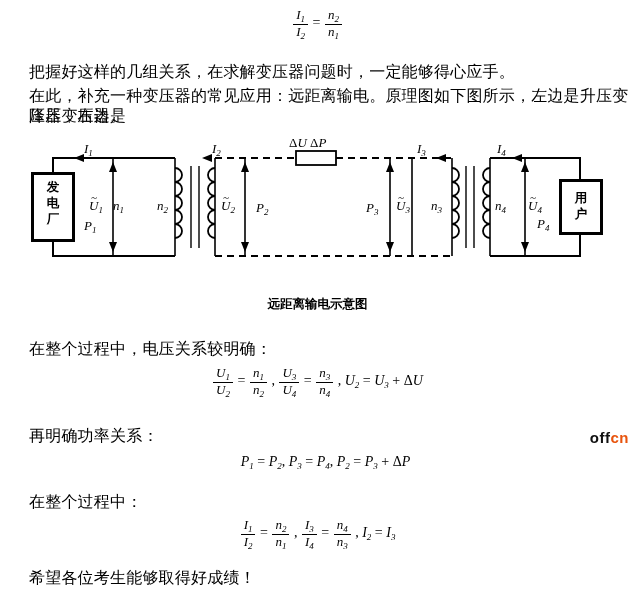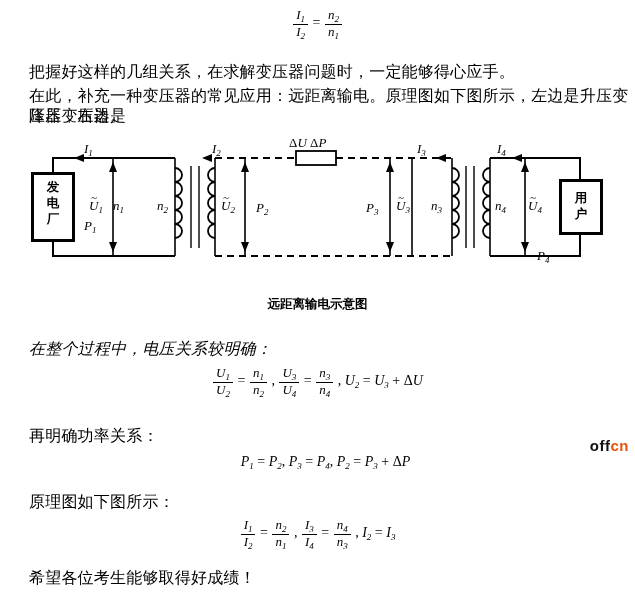--- a/index.html
+++ b/index.html
@@ -104,21 +104,21 @@
     font-family: "Liberation Serif", serif;
     font-style: italic;
     font-size: 13px;
     white-space: nowrap;
   }
 
   
   .brand {
     position: absolute;
     right: 6px;
-    bottom: 4px;
+    bottom: 12px;
     font-family: "Liberation Sans", "DejaVu Sans", sans-serif;
     font-size: 15px;
     font-weight: bold;
     letter-spacing: 0.5px;
   }
   .brand .off { color: #111; }
   .brand .cn { color: #e8540e; }
 </style>
 </head>
 <body>
@@ -271,26 +271,26 @@
     <div class="lbl" style="left:256px; top:62px;"><i>P</i><sub class="sb">2</sub></div>
     
     <div class="lbl" style="left:84px; top:80px;"><i>P</i><sub class="sb">1</sub></div>
 
     <div class="lbl" style="left:366px; top:62px;"><i>P</i><sub class="sb">3</sub></div>
     <div class="lbl" style="left:396px; top:60px;"><span style="position:relative;"><span style="position:absolute; left:2px; top:-7px; font-size:11px;">~</span><i>U</i></span><sub class="sb">3</sub></div>
     <div class="lbl" style="left:431px; top:60px;"><i>n</i><sub class="sb">3</sub></div>
 
     <div class="lbl" style="left:495px; top:60px;"><i>n</i><sub class="sb">4</sub></div>
     <div class="lbl" style="left:528px; top:60px;"><span style="position:relative;"><span style="position:absolute; left:2px; top:-7px; font-size:11px;">~</span><i>U</i></span><sub class="sb">4</sub></div>
-    <div class="lbl" style="left:537px; top:78px;margin-top:32px;"><i>P</i><sub class="sb">4</sub></div>
+    <div class="lbl" style="left:537px; top:78px;"><i>P</i><sub class="sb">4</sub></div>
   </div>
 
   <div class="caption" style="top:296px;">远距离输电示意图</div>
 
-  <div class="para" style="left:29px; top:339px;font-style:italic;">在整个过程中，电压关系较明确：</div>
+  <div class="para" style="left:29px; top:339px;">在整个过程中，电压关系较明确：</div>
 
   <div class="center-eq" style="top:366px;">
     <span class="math">
       <span class="frac"><span class="num"><i>U</i><sub class="sb">1</sub></span><span class="den"><i>U</i><sub class="sb">2</sub></span></span>
       <span class="upr"> = </span>
       <span class="frac"><span class="num"><i>n</i><sub class="sb">1</sub></span><span class="den"><i>n</i><sub class="sb">2</sub></span></span>
       <span class="upr">,</span>
       <span class="frac"><span class="num"><i>U</i><sub class="sb">3</sub></span><span class="den"><i>U</i><sub class="sb">4</sub></span></span>
       <span class="upr"> = </span>
       <span class="frac"><span class="num"><i>n</i><sub class="sb">3</sub></span><span class="den"><i>n</i><sub class="sb">4</sub></span></span>
@@ -301,21 +301,21 @@
   <div class="para" style="left:29px; top:426px;">再明确功率关系：</div>
 
   <div class="center-eq" style="top:452px;padding-left:8px;">
     <span class="math">
       <i>P</i><sub class="sb">1</sub><span class="upr"> = </span><i>P</i><sub class="sb">2</sub><span class="upr">, </span>
       <i>P</i><sub class="sb">3</sub><span class="upr"> = </span><i>P</i><sub class="sb">4</sub><span class="upr">, </span>
       <i>P</i><sub class="sb">2</sub><span class="upr"> = </span><i>P</i><sub class="sb">3</sub><span class="upr"> + Δ</span><i>P</i>
     </span>
   </div>
 
-  <div class="para" style="left:29px; top:492px;">原理图如下图所示：</div>
+  <div class="para" style="left:29px; top:492px;">在整个过程中：</div>
 
   <div class="center-eq" style="top:518px;">
     <span class="math">
       <span class="frac"><span class="num"><i>I</i><sub class="sb">1</sub></span><span class="den"><i>I</i><sub class="sb">2</sub></span></span>
       <span class="upr"> = </span>
       <span class="frac"><span class="num"><i>n</i><sub class="sb">2</sub></span><span class="den"><i>n</i><sub class="sb">1</sub></span></span>
       <span class="upr">,</span>
       <span class="frac"><span class="num"><i>I</i><sub class="sb">3</sub></span><span class="den"><i>I</i><sub class="sb">4</sub></span></span>
       <span class="upr"> = </span>
       <span class="frac"><span class="num"><i>n</i><sub class="sb">4</sub></span><span class="den"><i>n</i><sub class="sb">3</sub></span></span>

